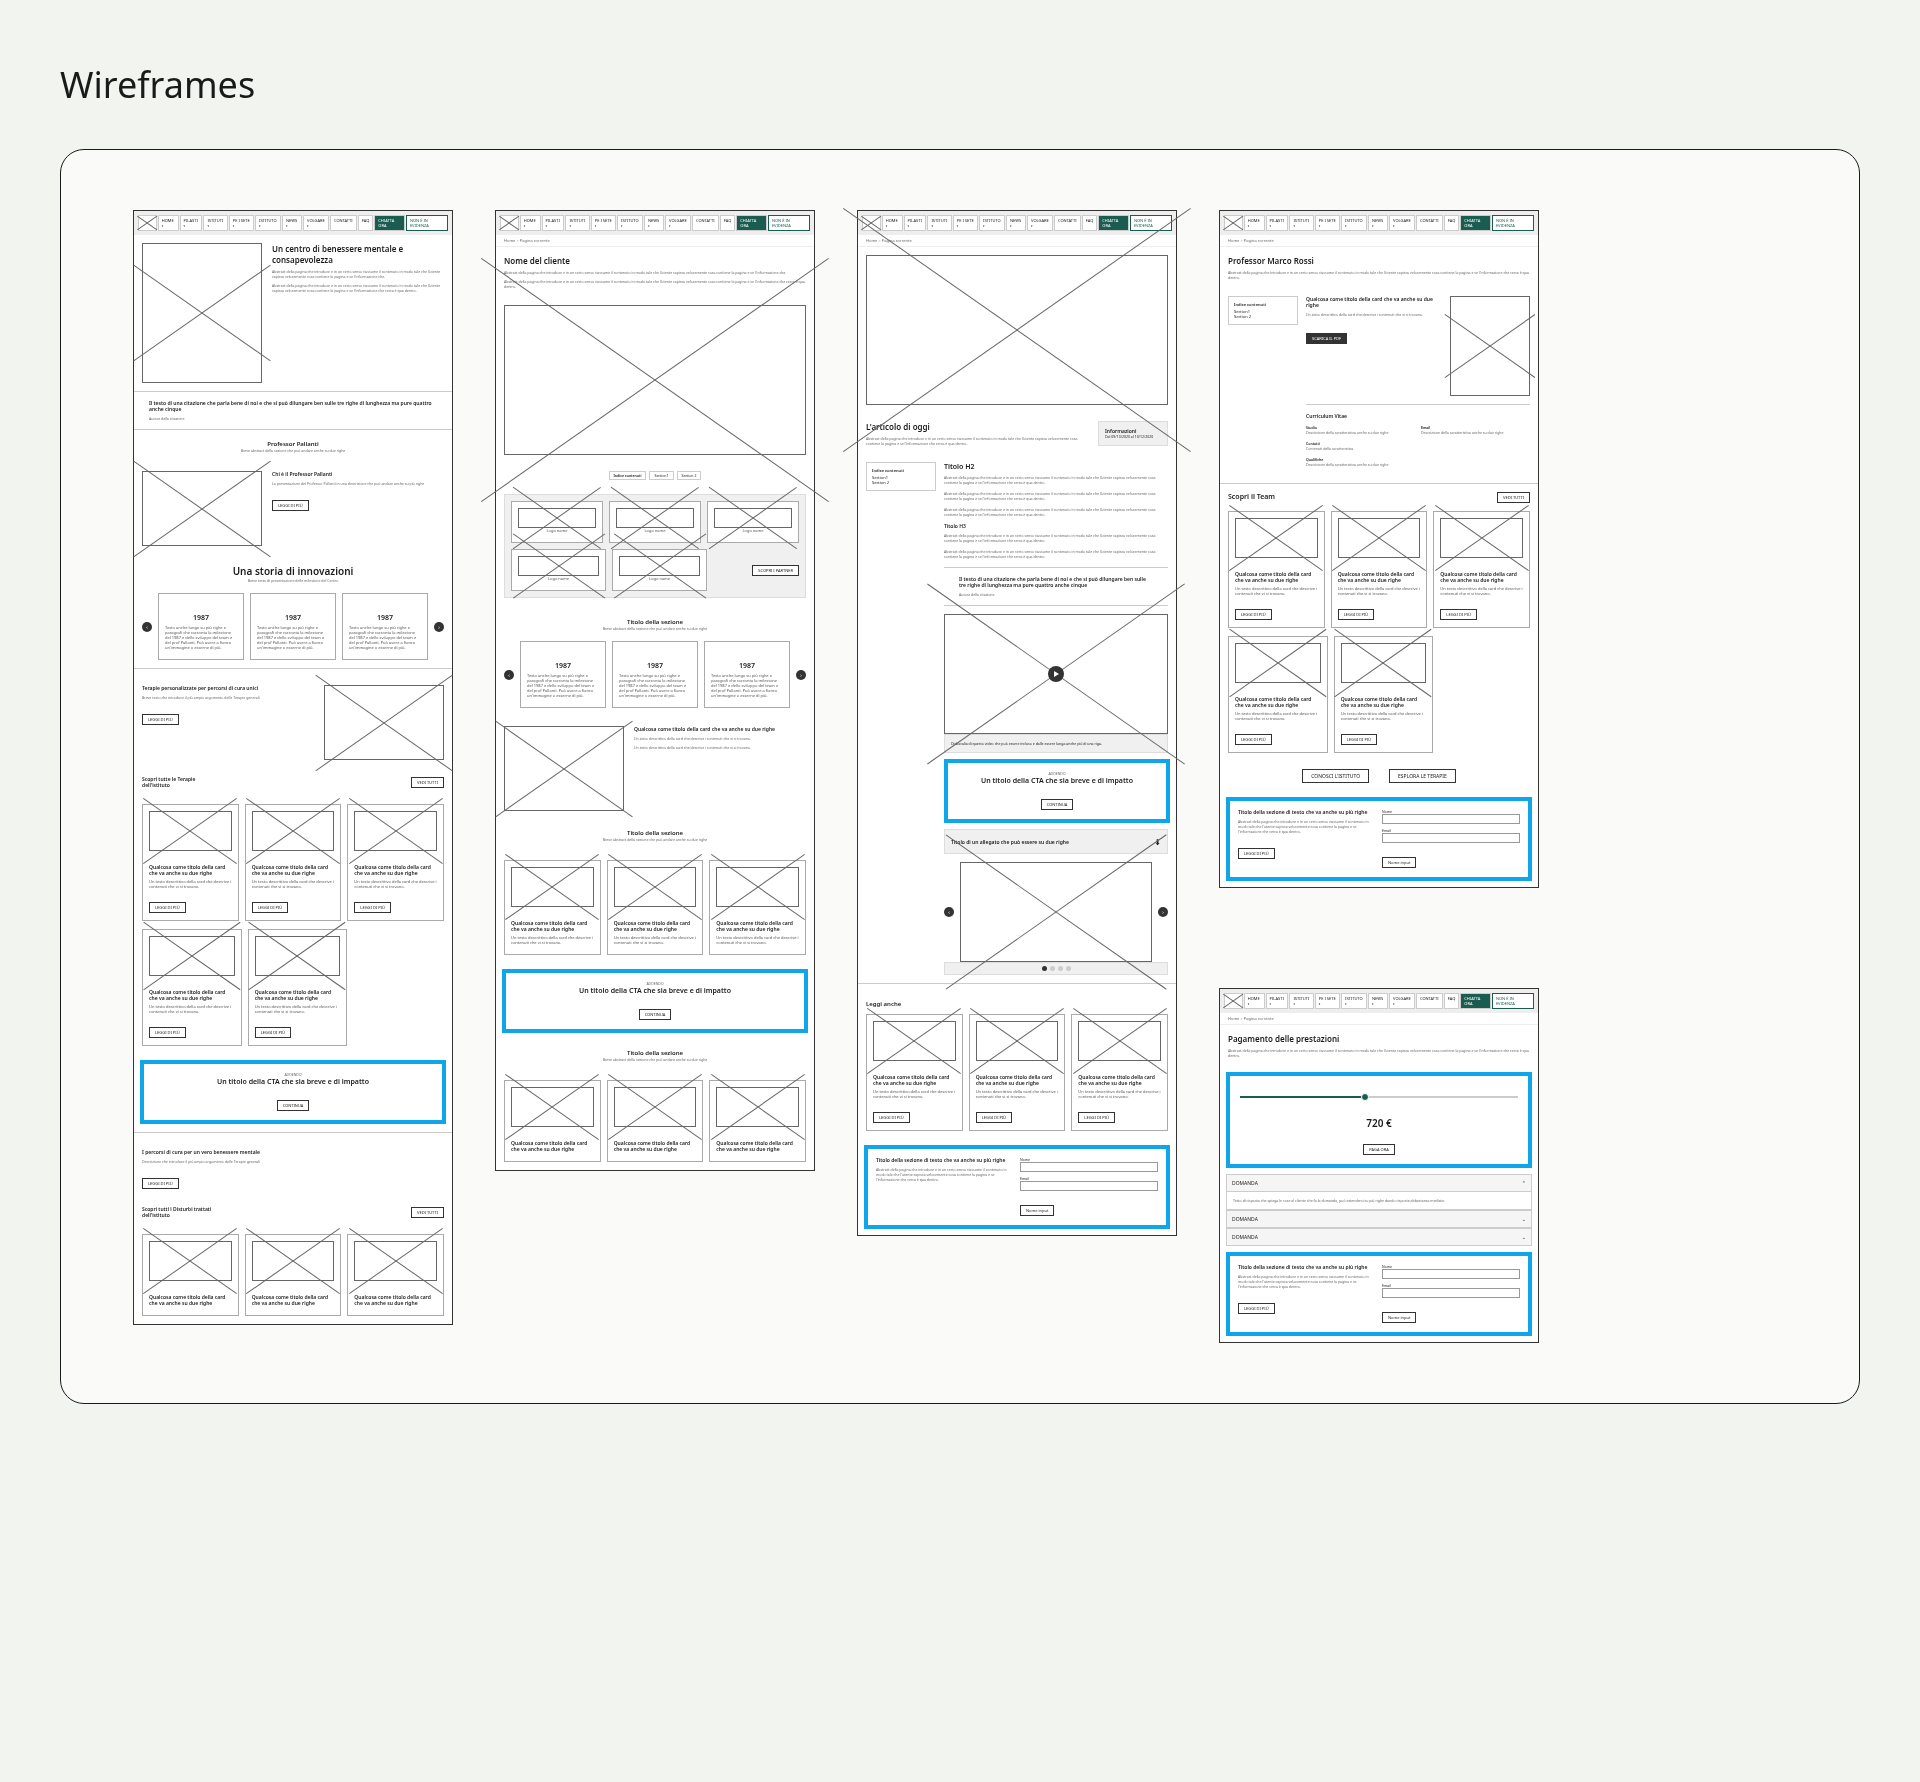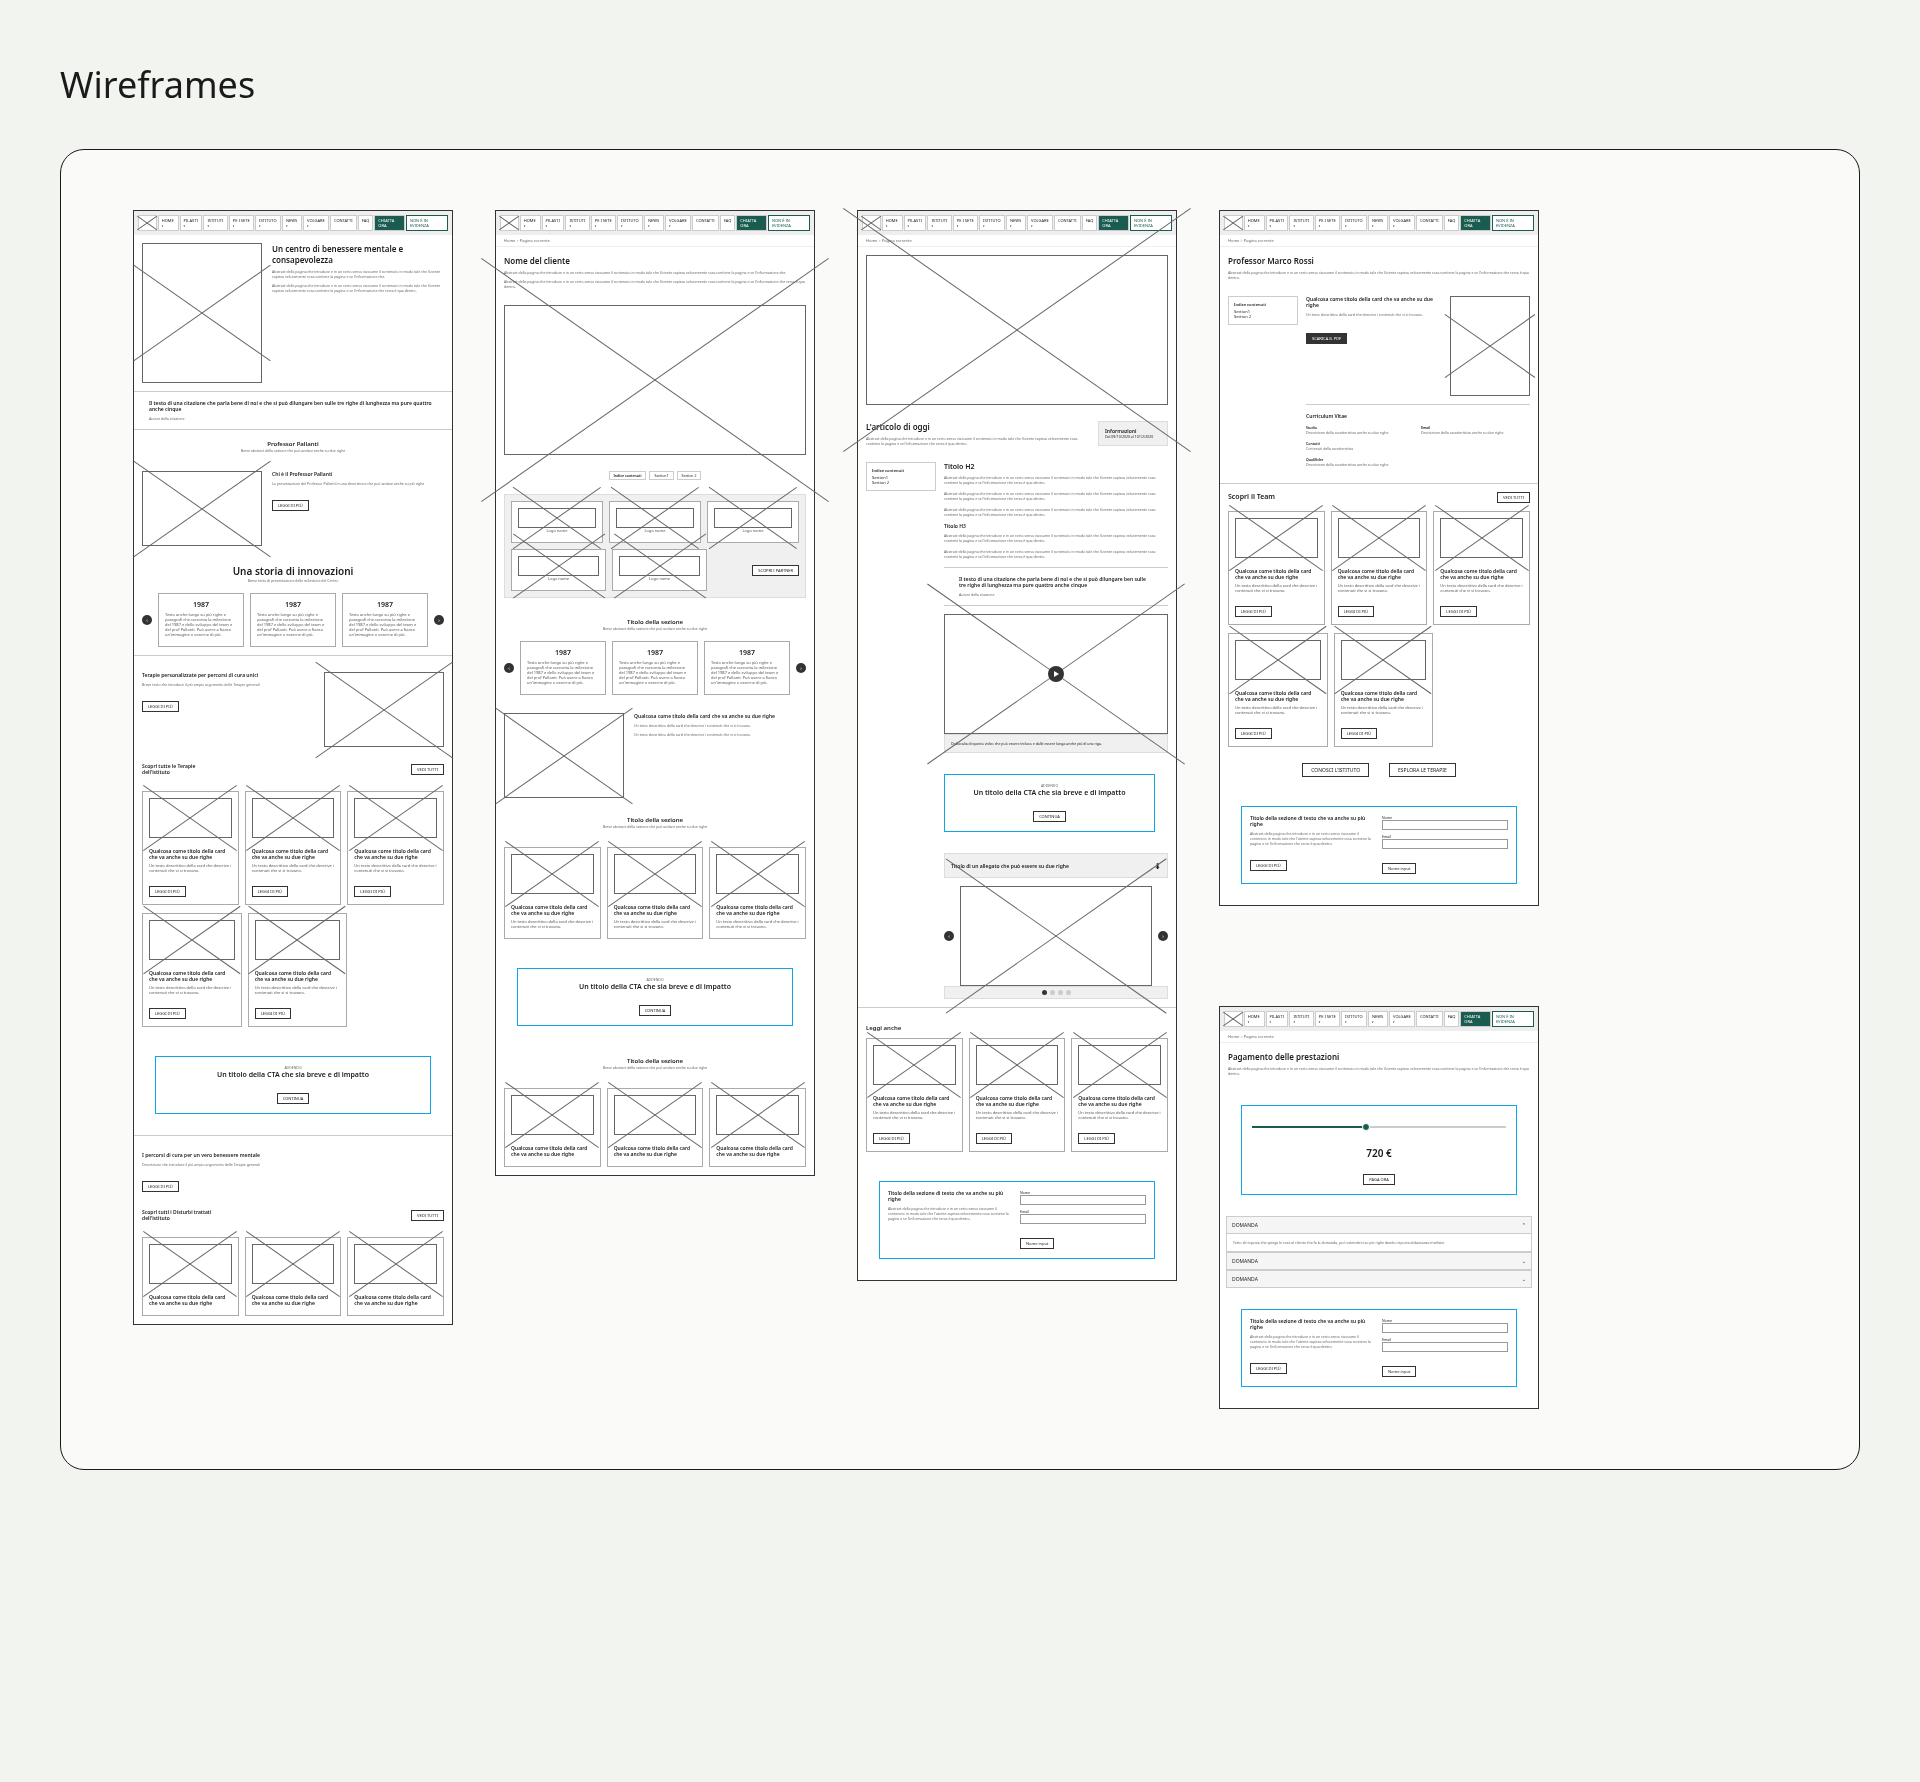--- a/index.html
+++ b/index.html
@@ -20,21 +20,21 @@
 .nav-item.outline { border: 1px solid #1a5c4f; color: #1a5c4f; }
 .nav .chev::after { content: " ▾"; font-size: 3px; }
 .crumb { font-size: 4px; padding: 3px 8px; color: #666; border-bottom: 1px solid #eee;}
 h1, h2, h3, h4, h5 { font-weight: 600; }
 .sec { padding: 10px; }
 .hero { display: flex; gap: 10px; padding: 8px; }
 .btn { display: inline-block; border: 1px solid #333; padding: 2px 5px; font-size: 4px; background: #fff; }
 .btn.dark { background: #333; color: #fff; }
 .row { display: flex; gap: 6px; }
 .card { border: 1px solid #aaa; background: #fff; padding: 6px; flex: 1; }
-.card h5 { font-size: 5px; margin-bottom: 3px; }
+.card h5 { font-size: 5px; margin-bottom: 3px; margin-top: 13px; }
 .card p { font-size: 4px; color: #555; margin-bottom: 3px; }
 .muted { color: #666; }
 .xs { font-size: 3.5px; }
 .center { text-align: center; }
 .pad { padding: 8px; }
 .gap { margin-top: 10px; }
 .mb4 { margin-bottom: 4px; }
 .mb6 { margin-bottom: 6px; }
 .slider-arrow { width: 10px; height: 10px; border-radius: 50%; background: #333; color: #fff; display: flex; align-items: center; justify-content: center; font-size: 5px; flex-shrink: 0; }
 .form-field { border: 1px solid #999; height: 10px; margin-bottom: 4px; background: #fff; }
@@ -50,21 +50,21 @@
 .slider-thumb { position: absolute; width: 8px; height: 8px; border-radius: 50%; background: #1a5c4f; border: 1px solid #fff; top: -3px; left: 45%; transform: translateX(-50%); }
 .dots { display: flex; gap: 3px; justify-content: center; }
 .dot { width: 5px; height: 5px; border-radius: 50%; background: #ccc; }
 .dot.active { background: #333; }
 .play { position: absolute; top: 50%; left: 50%; transform: translate(-50%,-50%); width: 16px; height: 16px; border-radius: 50%; background: #333; display: flex; align-items: center; justify-content: center;}
 .play::after { content: ""; border-left: 5px solid #fff; border-top: 3px solid transparent; border-bottom: 3px solid transparent; margin-left: 1px; }
 .quote-block { border-top: 1px solid #ccc; border-bottom: 1px solid #ccc; padding: 8px 15px; }
 .sidebar-pair { display: flex; gap: 8px; padding: 8px; }
 .sidebar-left { width: 70px; flex-shrink: 0; }
 .sidebar-right { flex: 1; }
-.bordered-sec { border: 1px solid #0ea5e9; margin: 21px; }
+.bordered-sec { border: 4px solid #0ea5e9; margin: 6px; }
 .btn-lg { padding: 3px 8px; font-size: 5px; border: 1px solid #333; display: inline-block; }
 </style>
 </head>
 <body>
 
 <h1 class="page-title">Wireframes</h1>
 
 <div class="canvas">
 <div class="wireframes">
 

